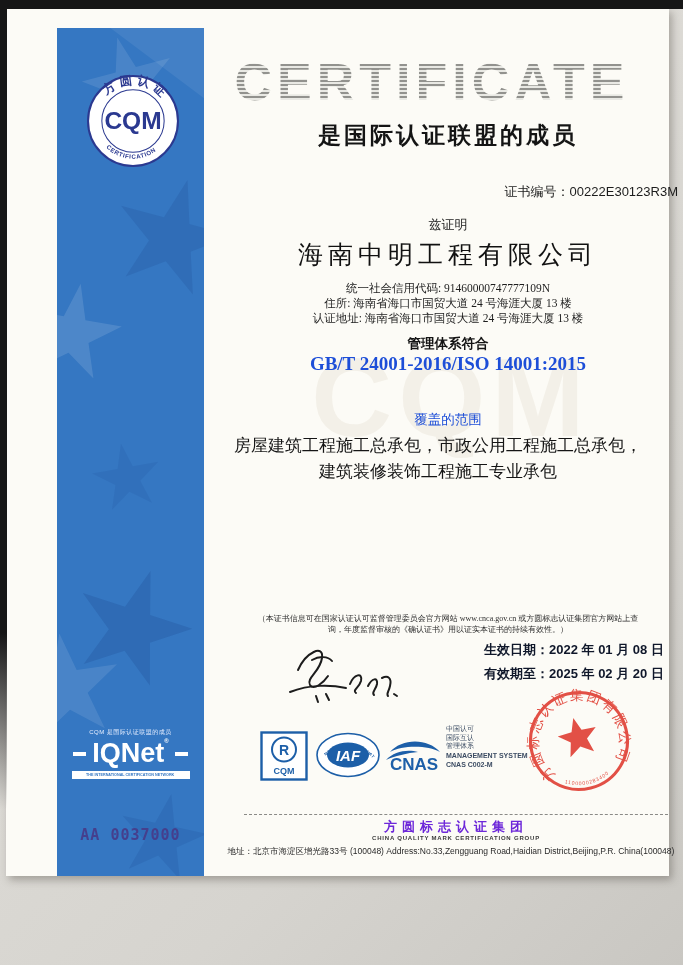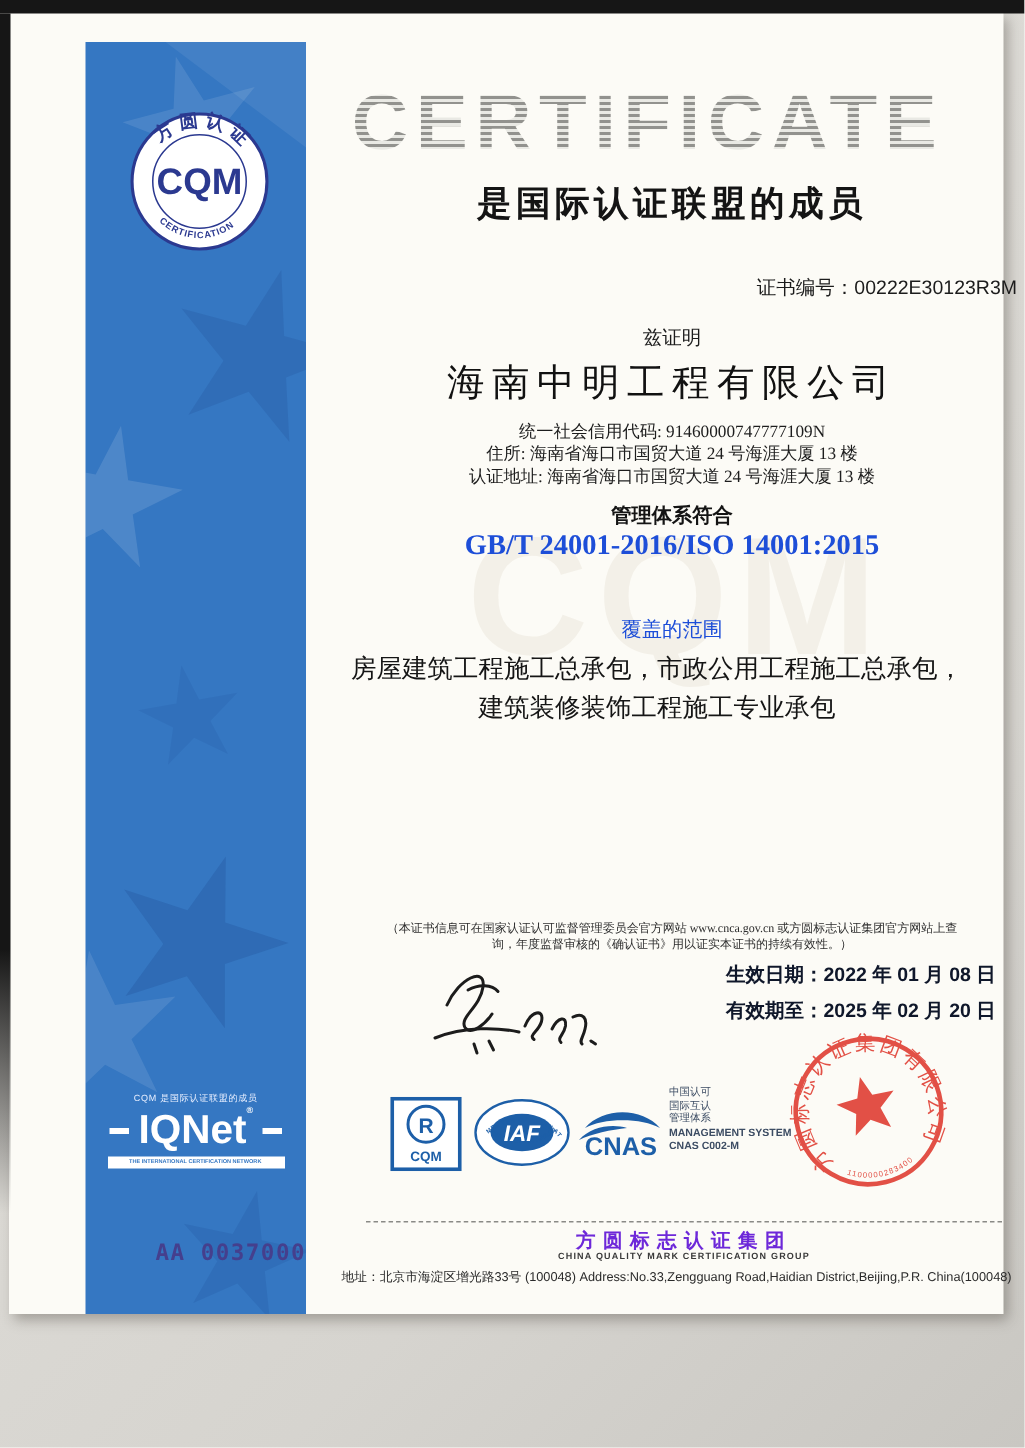--- a/index.html
+++ b/index.html
@@ -31,21 +31,21 @@
   .iqnet { left:0; top:700px; width:147px; text-align:center; color:#fff; }
   .iqnet-member { font-size:6px; letter-spacing:.5px; color:#e8efff; }
   .iqnet-row { display:flex; align-items:center; justify-content:center; gap:6px; margin-top:1px; }
   .iqnet-dash { width:13px; height:4px; background:#fff; }
   .iqnet-name { font-size:27px; font-weight:bold; letter-spacing:0; }
   .iqnet-reg { font-size:6px; vertical-align:top; }
   .iqnet-bar { margin:2px auto 0; width:118px; height:8px; background:#fff;
     display:flex; align-items:center; justify-content:center; }
   .iqnet-tag { font-size:6px; color:#3577c2; transform:scale(.62); white-space:nowrap; font-weight:bold; }
 
-  .serial { left:0; top:798px; width:147px; text-align:right;
+  .serial { left:0; top:798px; width:147px; text-align:center;
     font-family:"DejaVu Sans Mono", monospace; font-size:15px; letter-spacing:1px;
     color:#453f8d; font-weight:bold; }
 
   
   .cert-head { left:196px; top:44px; width:460px; text-align:center;
     font-weight:800; font-size:52px; letter-spacing:5px;
     background:repeating-linear-gradient(180deg,#80807c 0 2px,#e6e6e1 2px 4px);
     -webkit-background-clip:text; background-clip:text; color:transparent; opacity:.85; }
 
   .doc-title { left:212px; top:112px; width:460px; text-align:center;

